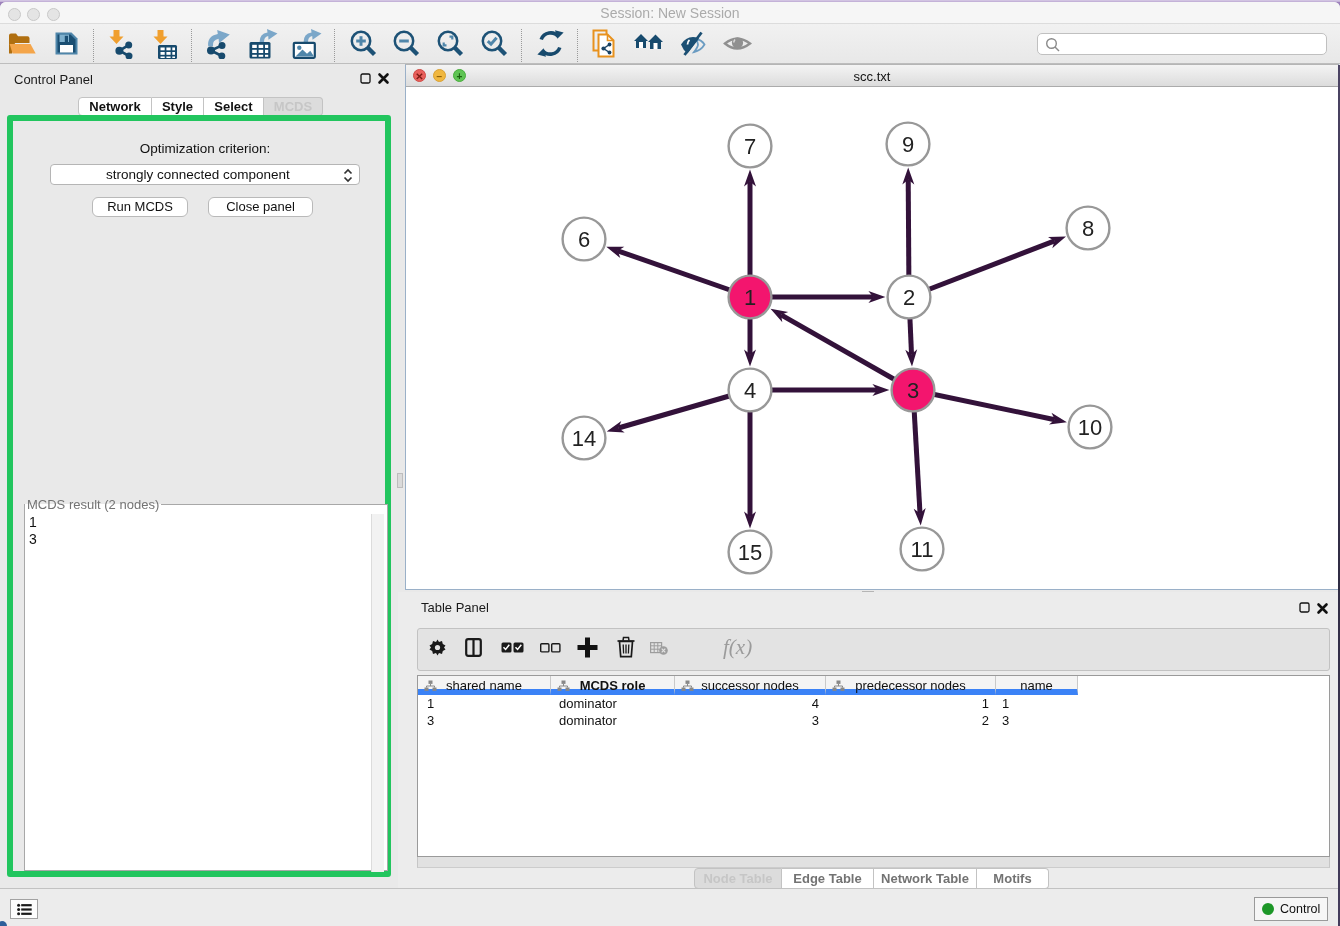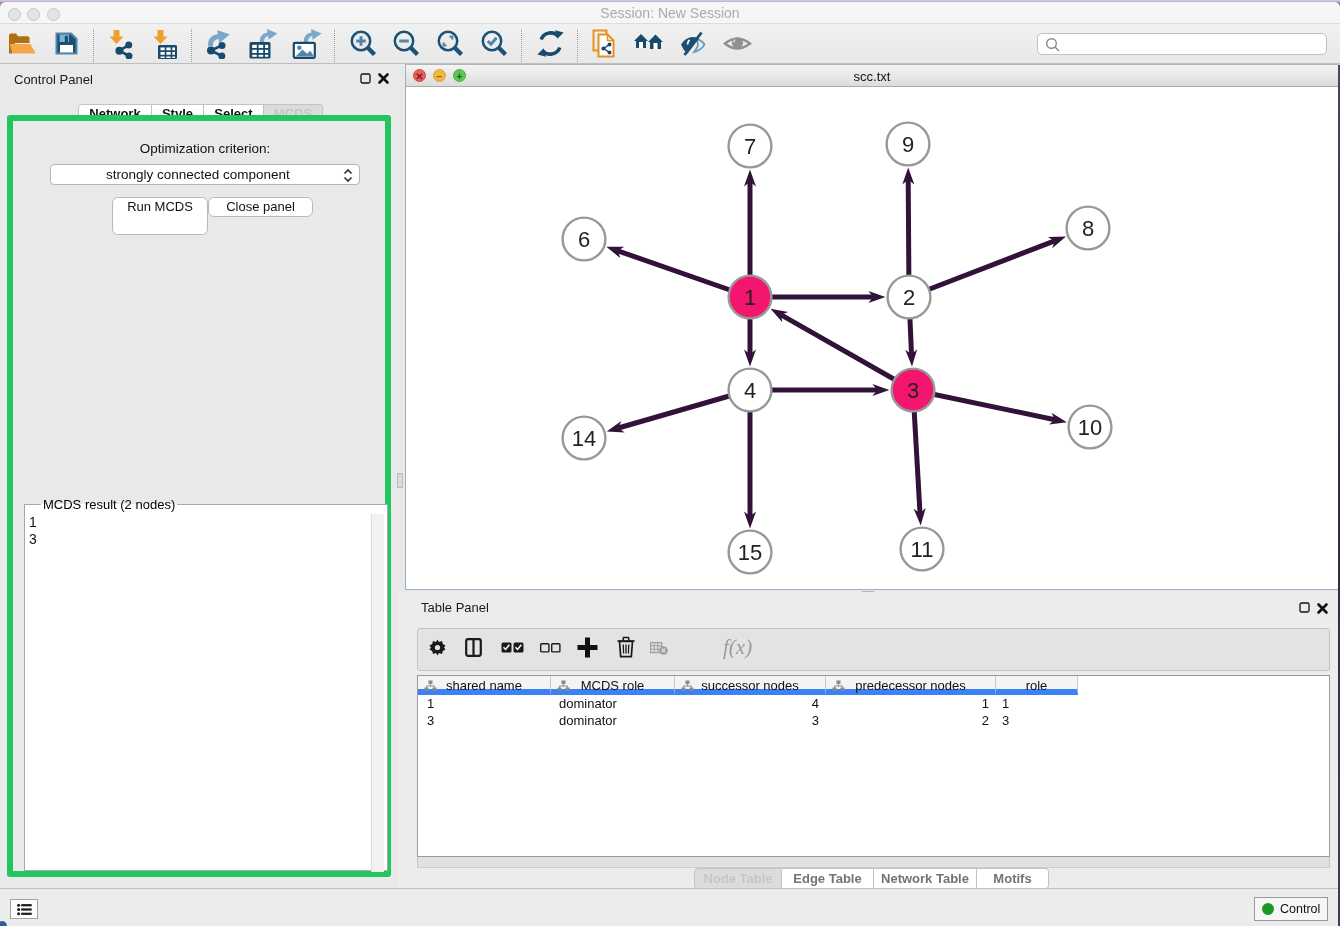--- a/index.html
+++ b/index.html
@@ -9,21 +9,21 @@
 #win { position:absolute; left:0; top:2px; width:1340px; height:924px; background:#e9e9e9; border-radius:6px 6px 0 0; overflow:hidden; transform:translateZ(0); }
 #titlebar { position:absolute; left:0; top:0; width:1340px; height:21px; background:#f6f6f6; }
 .tl { position:absolute; top:6px; width:13px; height:13px; border-radius:50%; background:#e4e4e4; border:1px solid #c8c8c8; }
 #title { position:absolute; top:3px; left:0; width:1340px; text-align:center; font-size:14px; color:#ababab; }
 #toolbar { position:absolute; left:0; top:21px; width:1340px; height:41px; background:linear-gradient(#f1f1f1,#e8e8e8); border-top:1px solid #dcdcdc; border-bottom:1px solid #bdbdbd; }
 .sep { position:absolute; top:5px; height:33px; width:0; border-left:1px dotted #9a9a9a; }
 .ic { position:absolute; top:4px; }
 #search { position:absolute; left:1037px; top:9px; width:290px; height:22px; background:#fff; border:1px solid #c0c0c0; border-radius:5px; }
 
 #cp-title { position:absolute; left:14px; top:70px; font-size:13px; color:#1a1a1a; }
-.tab { position:absolute; top:102px; height:19px; background:#fff; border:1px solid #c3c3c3; font-size:13px; font-weight:bold; color:#111; text-align:center; line-height:17px; }
+.tab { position:absolute; top:95px; height:19px; background:#fff; border:1px solid #c3c3c3; font-size:13px; font-weight:bold; color:#111; text-align:center; line-height:17px; }
 #cp-pane { position:absolute; left:7px; top:113px; width:384px; height:762px; background:#e9e9e9; border:6px solid #22c55e; border-radius:3px; }
 .btn { position:absolute; background:#fff; border:1px solid #b9b9b9; border-radius:6px; font-size:13px; color:#111; text-align:center; }
 
 #net { position:absolute; left:405px; top:62px; width:934px; height:526px; border:1px solid #9ab0c8; border-top:1px solid #b5b5b5; background:#fff; }
 #net-tb { position:absolute; left:0; top:0; width:932px; height:22px; background:linear-gradient(#f4f4f4,#dcdcdc); border-bottom:1px solid #ababab; }
 .mac { position:absolute; top:4px; width:13px; height:13px; border-radius:50%; font-size:10px; font-weight:bold; text-align:center; line-height:13px; }
 
 #tp { position:absolute; left:398px; top:590px; width:942px; height:298px; background:#ececec; }
 #tp-toolbar { position:absolute; left:19px; top:36px; width:913px; height:43px; background:#e3e3e3; border:1px solid #c2c2c2; border-radius:3px; }
 #tbl { position:absolute; left:19px; top:83px; width:913px; height:182px; background:#fff; border:1px solid #9a9a9a; }
@@ -190,24 +190,24 @@
   <div class="tab" style="left:264px;width:59px;border-left:none;border-radius:0 4px 4px 0;background:#dcdcdc;color:#c6c6c6;">MCDS</div>
   <div id="cp-pane">
     <div class="abs" style="left:0;top:20px;width:384px;text-align:center;font-size:13.5px;color:#111;">Optimization criterion:</div>
     <div class="abs" style="left:37px;top:43px;width:310px;height:21px;background:#fff;border:1px solid #b5b5b5;border-radius:4px;">
       <div class="abs" style="left:13px;top:2px;font-size:13.5px;color:#111;margin-left:42px;">strongly connected component</div>
       <svg class="abs" style="right:5px;top:3px;" width="12" height="15" viewBox="0 0 12 15">
           <path d="M2.5 5.5 L6 2 L9.5 5.5" fill="none" stroke="#333" stroke-width="1.7"></path>
           <path d="M2.5 9.5 L6 13 L9.5 9.5" fill="none" stroke="#333" stroke-width="1.7"></path>
         </svg>
     </div>
-    <div class="btn" style="left:99px;top:76px;width:96px;height:38px;line-height:18px;">Run MCDS</div>
+    <div class="btn" style="left:79px;top:76px;width:96px;height:20px;line-height:18px;">Run MCDS</div>
     <div class="btn" style="left:195px;top:76px;width:105px;height:20px;line-height:18px;">Close panel</div>
     <fieldset style="position:absolute;left:11px;top:376px;width:364px;height:374px;border:1px solid #a8a8a8;border-radius:0;background:#fff;padding:0;">
-      <legend style="font-size:13px;color:#000000;margin-left:16px;padding:0 2px;">MCDS result (2 nodes)</legend>
+      <legend style="font-size:13px;color:#737373;margin-left:0;padding:0 2px;">MCDS result (2 nodes)</legend>
       <div style="position:absolute;left:4px;top:2px;font-size:14px;color:#111;line-height:16.5px;">1<br>3</div>
       <div style="position:absolute;right:3px;top:2px;width:13px;height:358px;background:#f2f2f2;border-left:1px solid #dcdcdc;"></div>
     </fieldset>
   </div>
   <div class="abs" style="left:397px;top:471px;width:6px;height:15px;background:#dadada;border:1px solid #bdbdbd;"></div>
   <div id="net">
     <div id="net-tb">
       <div class="mac" style="left:7px;background:#e9605c;border:1px solid #ce4a45;color:#7c1a13;">✕</div>
       <div class="mac" style="left:27px;background:#f0b73f;border:1px solid #d9a133;color:#8a5d07;">−</div>
       <div class="mac" style="left:47px;background:#5fc454;border:1px solid #47ad3c;color:#1a600f;">+</div>
@@ -317,24 +317,24 @@
           <line x1="0.6" y1="7.2" x2="11.6" y2="7.2" stroke="#9d9d9d" stroke-width="1"></line>
           <line x1="4.2" y1="0.6" x2="4.2" y2="10.6" stroke="#9d9d9d" stroke-width="1"></line>
           <line x1="7.8" y1="0.6" x2="7.8" y2="10.6" stroke="#9d9d9d" stroke-width="1"></line>
           <circle cx="13.5" cy="8.5" r="4.3" fill="#9d9d9d"></circle>
           <path d="M11.7 6.7 L15.3 10.3 M15.3 6.7 L11.7 10.3" stroke="#e3e3e3" stroke-width="1.2"></path>
         </svg>
       <div class="abs" style="left:266px;top:6px;font-family:'Liberation Serif',serif;font-style:italic;font-size:21px;color:#9b9b9b;margin-left:39px;">f(x)</div>
     </div>
     <div id="tbl">
       <div class="th" style="left:0;width:133px;">shared name</div>
-      <div class="th" style="left:133px;width:124px;">MCDS role</div>
+      <div class="th" style="left:133px;width:124px;font-weight:bold;">MCDS role</div>
       <div class="th" style="left:257px;width:151px;">successor nodes</div>
       <div class="th" style="left:408px;width:170px;">predecessor nodes</div>
-      <div class="th" style="left:578px;width:82px;">role</div>
+      <div class="th" style="left:578px;width:82px;">name</div>
       <svg class="abs" style="left:6px;top:4px;" width="13" height="12" viewBox="0 0 13 12">
           <rect x="4.5" y="0.5" width="4" height="3.4" fill="#888"></rect>
           <rect x="0.5" y="7.5" width="4" height="3.4" fill="#888"></rect>
           <rect x="8.5" y="7.5" width="4" height="3.4" fill="#888"></rect>
           <path d="M6.5 4 V6 M2.5 7.5 V6 H10.5 V7.5" stroke="#888" fill="none"></path>
         </svg>
       <svg class="abs" style="left:139px;top:4px;" width="13" height="12" viewBox="0 0 13 12">
           <rect x="4.5" y="0.5" width="4" height="3.4" fill="#888"></rect>
           <rect x="0.5" y="7.5" width="4" height="3.4" fill="#888"></rect>
           <rect x="8.5" y="7.5" width="4" height="3.4" fill="#888"></rect>

